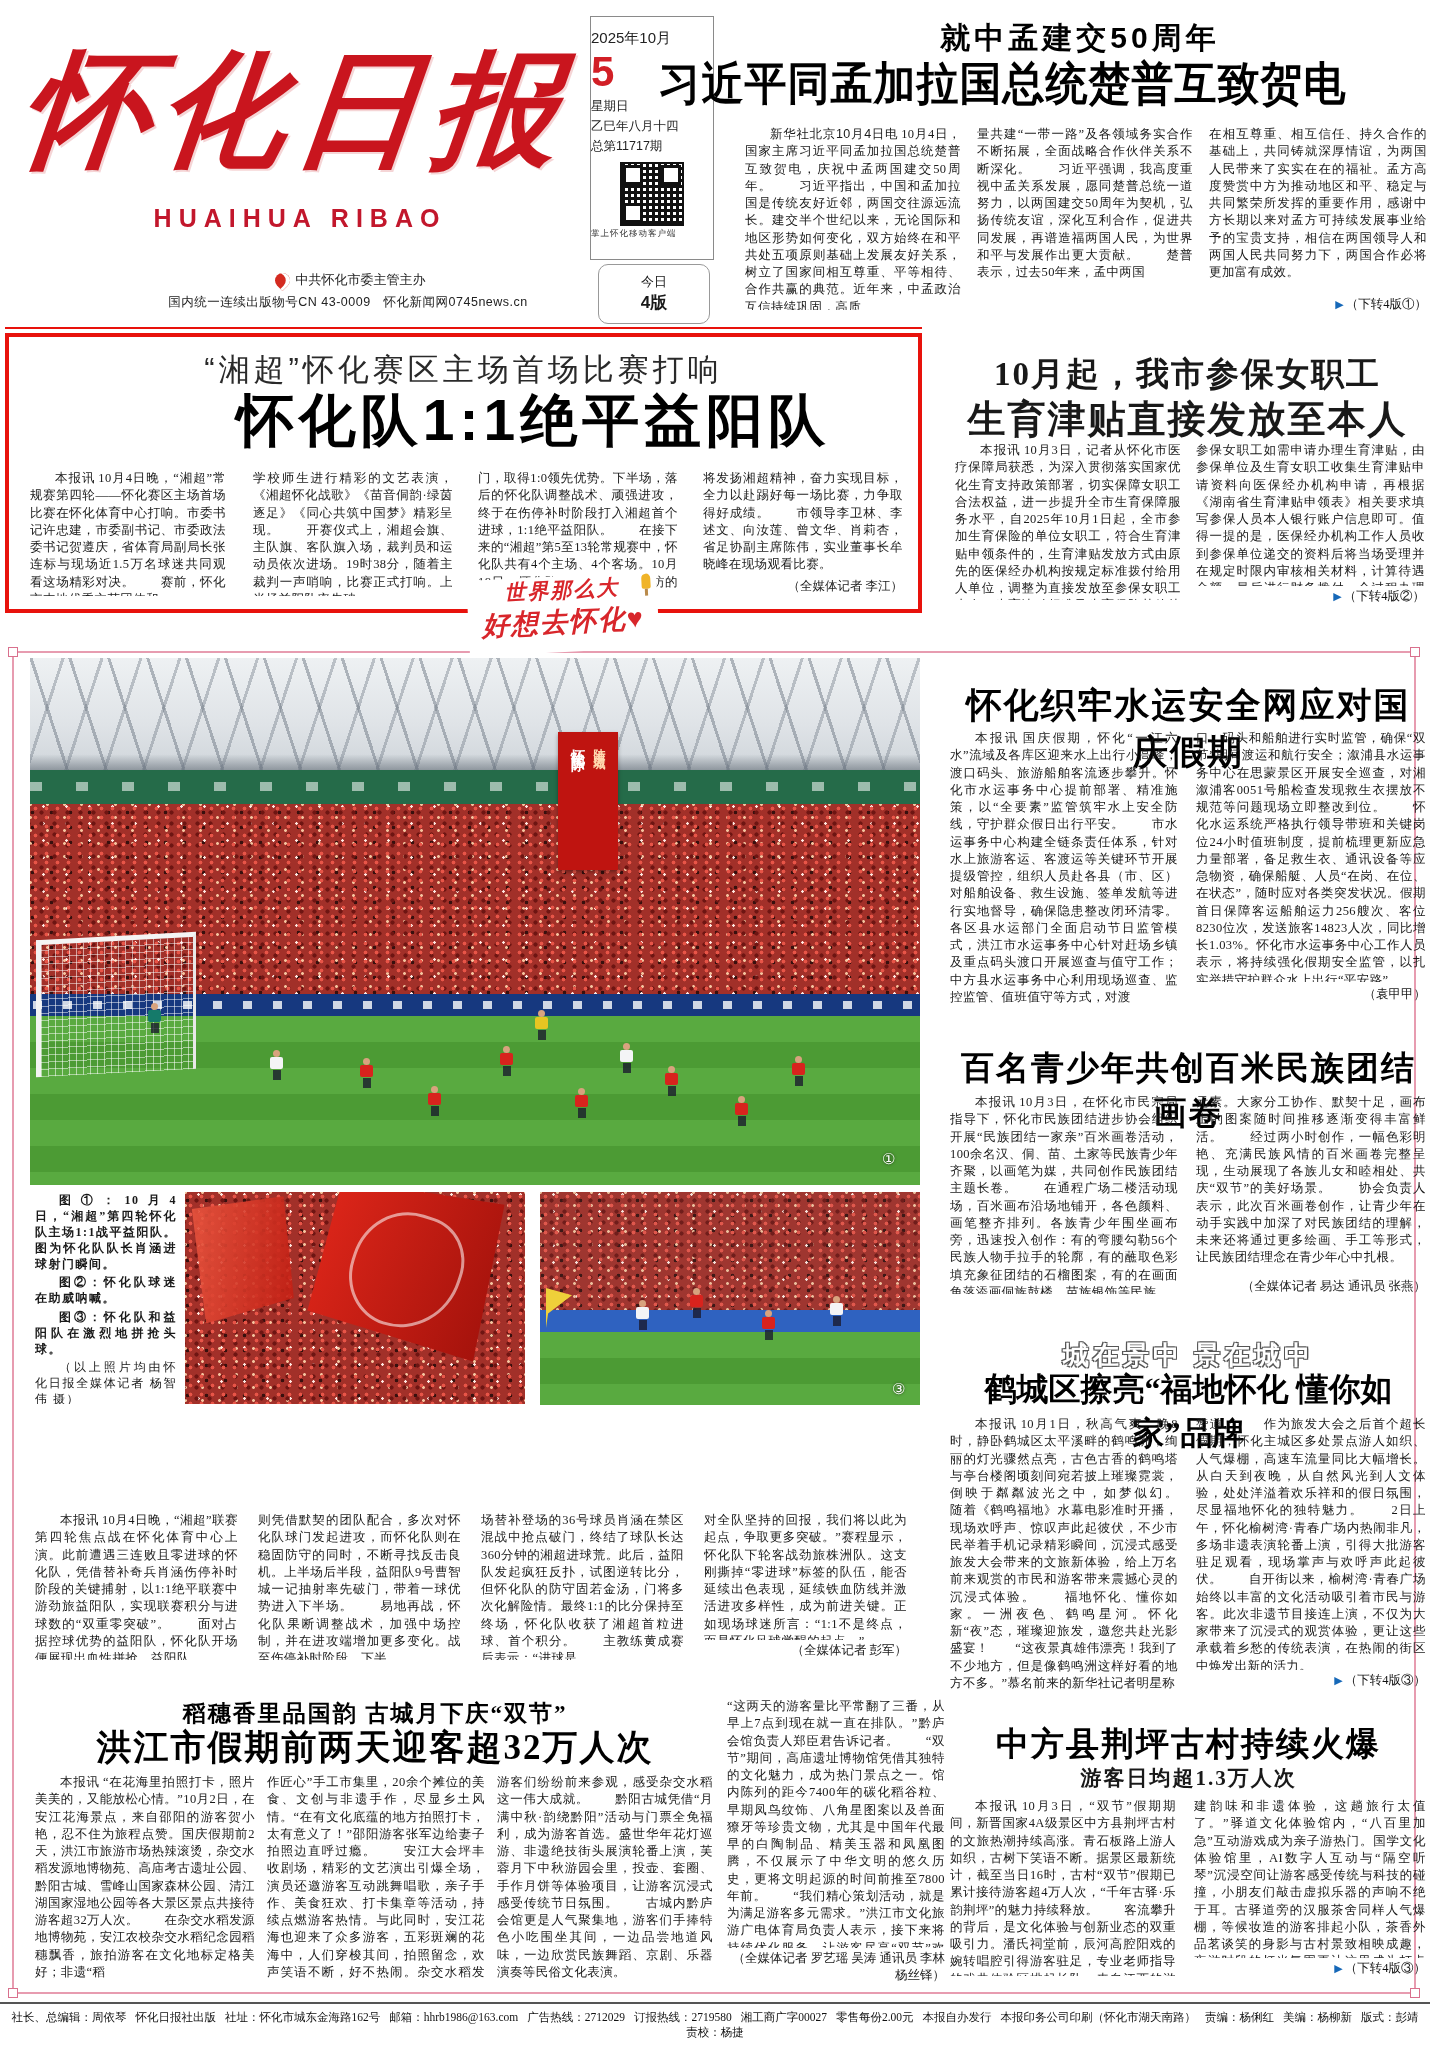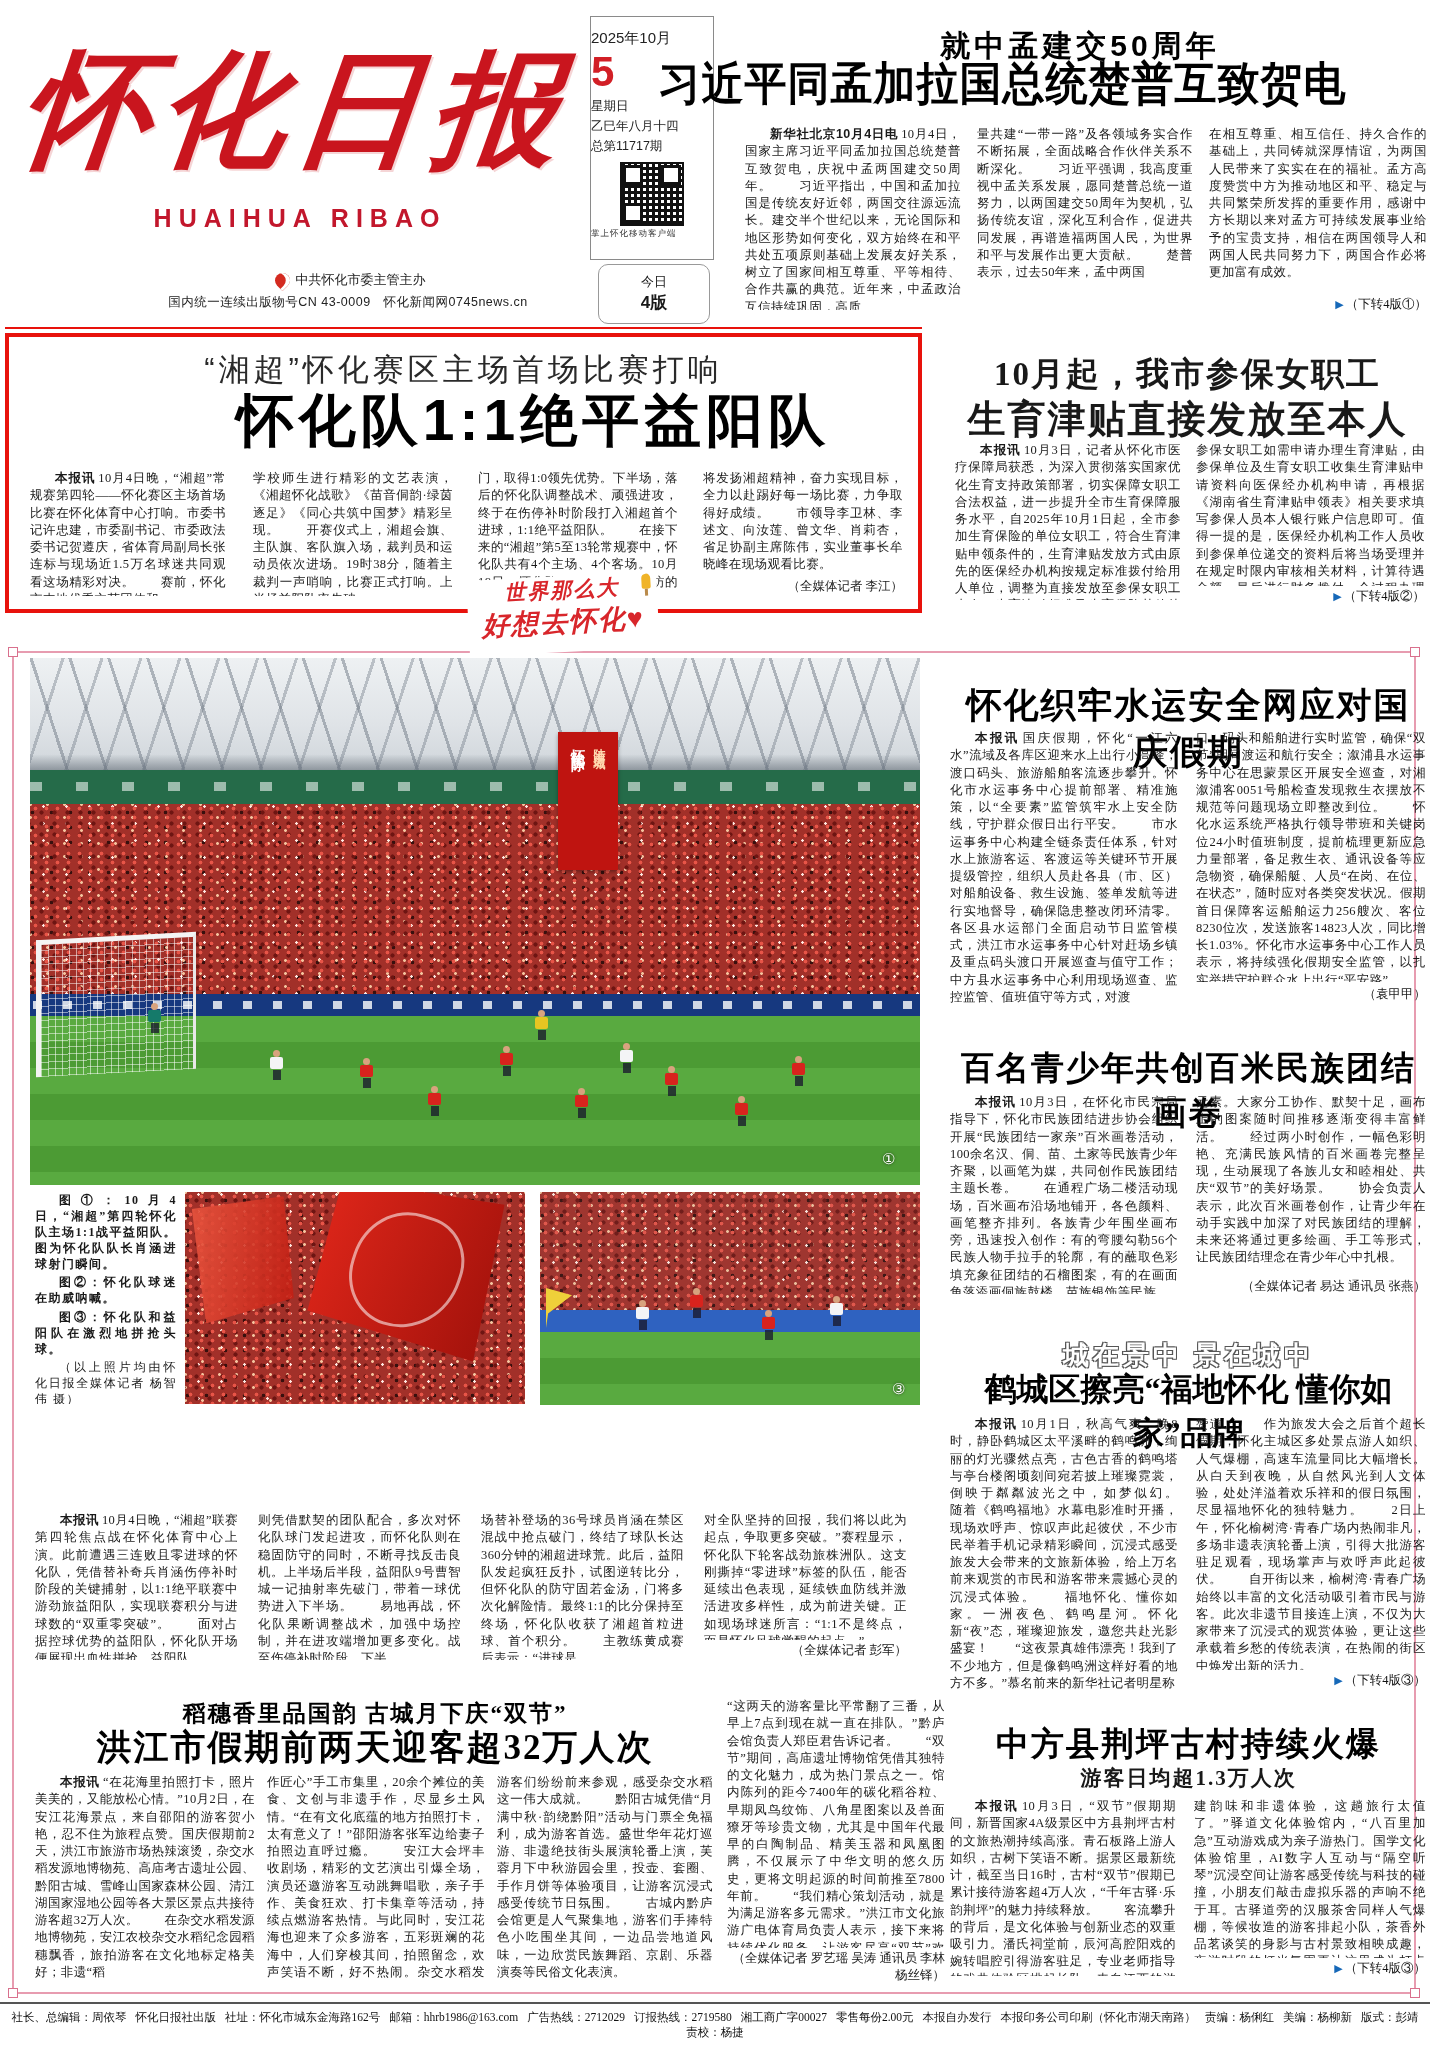--- a/index.html
+++ b/index.html
@@ -27,25 +27,25 @@
   .qr{width:60px;height:60px;margin:6px auto 2px;border:2px solid #111;position:relative;
       background:repeating-linear-gradient(0deg,#111 0 3px,transparent 3px 6px),
                  repeating-linear-gradient(90deg,#111 0 3px,#fff 3px 6px);}
   .qr i{position:absolute;width:14px;height:14px;background:#fff;border:3px solid #111;}
   .qr i.a{left:1px;top:1px}.qr i.b{right:1px;top:1px}.qr i.c{left:1px;bottom:1px}
   .qrcap{font-size:8.5px;color:#333;letter-spacing:1px;}
   .edbox{left:598px;top:264px;width:110px;height:58px;border:1.5px solid #999;border-radius:10px;text-align:center;}
   .edbox .l1{font-size:13px;margin-top:8px;}
   .edbox .l2{font-size:17px;font-weight:700;}
   
-  .t-kicker{left:730px;top:18px;width:700px;font-size:30px;font-weight:700;letter-spacing:4px;color:#000;margin-top:8px;}
+  .t-kicker{left:730px;top:18px;width:700px;font-size:30px;font-weight:700;letter-spacing:4px;color:#000;}
   .t-head{left:575px;top:56px;width:855px;font-size:42px;font-weight:900;letter-spacing:1px;color:#000;
           transform:scaleY(1.08);}
   .col{position:absolute;font-size:12.5px;line-height:1.38;letter-spacing:.4px;text-align:justify;overflow:hidden;}
-  .col .lead{font-family:"Liberation Sans","DejaVu Sans",sans-serif;font-weight:700;margin-right:3px;}
+  .col .lead{font-family:"Liberation Sans","DejaVu Sans",sans-serif;font-weight:400;margin-right:3px;}
   .ind{text-indent:2em;}
   .jump{position:absolute;text-align:right;font-size:12.5px;color:#111;}
   .jump .jmark{color:#1668b8;font-size:11px;margin-right:2px;}
   .byline{position:absolute;text-align:right;font-size:12.5px;color:#191919;}
   
   .redrule{left:5px;top:327px;width:917px;height:2px;background:#e8120c;}
   .redbox{left:5px;top:333px;width:909px;height:272px;border:4px solid #e8120c;background:#fff;}
   .m-kicker{left:5px;top:349px;width:917px;font-size:31px;font-weight:300;letter-spacing:4px;color:#2a2a2a;}
   .m-head{left:5px;top:383px;width:1057px;font-size:57px;font-weight:900;letter-spacing:5px;color:#000;}
   

